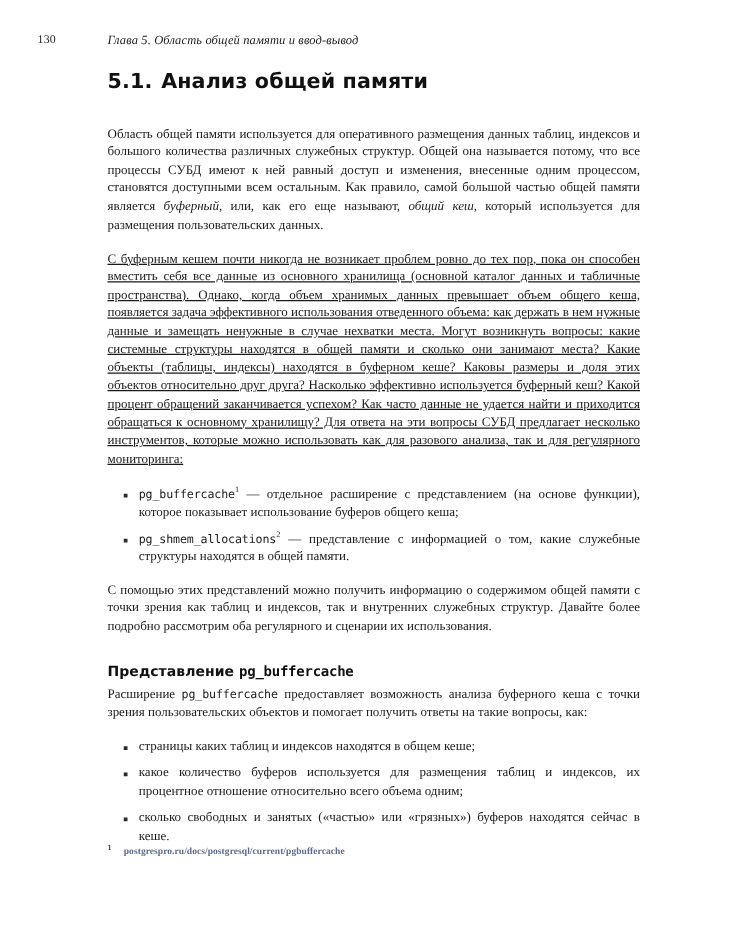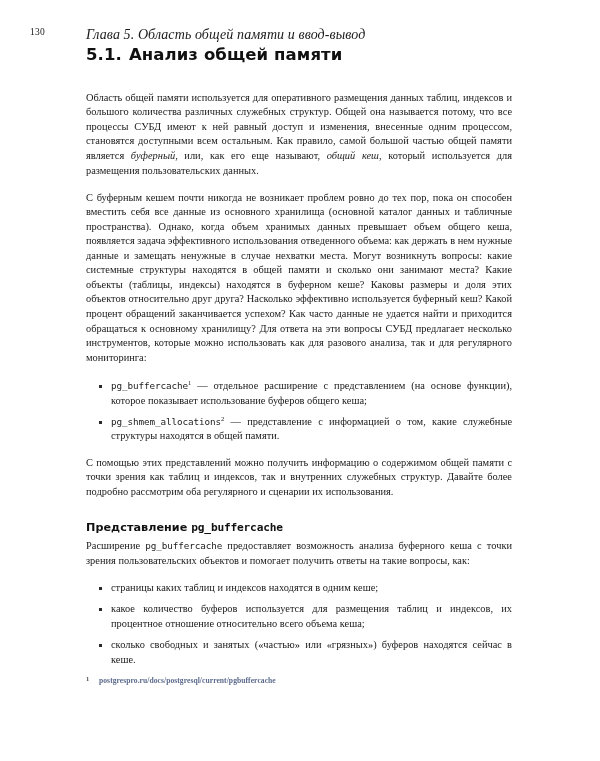--- a/index.html
+++ b/index.html
@@ -33,30 +33,30 @@
     font-size: 9.5px;
     color: #1a1a1a;
     letter-spacing: 0.2px;
   }
   .chapter-line {
     position: absolute;
     left: 86px;
     top: 0;
     font-family: "Liberation Serif", "DejaVu Serif", serif;
     font-style: italic;
-    font-size: 14px;
+    font-size: 10px;
     color: #1a1a1a;
     letter-spacing: 0.1px;
   }
 
   
   .content {
     position: absolute;
     left: 86px;
-    top: 45px;
+    top: 55px;
     width: 426px;
   }
 
   h1.section-title {
     margin: 0 0 26px 0;
     font-family: "DejaVu Sans", "Liberation Sans", sans-serif;
     font-size: 16.5px;
     font-weight: bold;
     color: #111111;
     letter-spacing: 0.1px;
@@ -68,21 +68,21 @@
 
   p.body {
     margin: 0 0 12.5px 0;
     font-size: 10.4px;
     line-height: 14.55px;
     text-align: justify;
     text-justify: inter-word;
     hyphens: manual;
     color: #1a1a1a;
   }
-  p.body.tight { margin-bottom: 11px; }
+  p.body.tight { margin-bottom: 11px; text-decoration: underline; }
 
   i.it { font-style: italic; }
 
   code, .mono {
     font-family: "DejaVu Sans Mono", "Liberation Mono", monospace;
     font-size: 9.3px;
     letter-spacing: -0.1px;
     color: #1a1a1a;
   }
 
@@ -186,22 +186,22 @@
       <li><code class="mono">pg_shmem_allocations</code><sup class="fn">2</sup><span> — представление с информацией о том, какие служебные структуры находятся в общей памяти.</span></li>
     </ul>
 
     <p class="body">С помощью этих представлений можно получить информацию о содержимом общей памяти с точки зрения как таблиц и индексов, так и внутренних служебных структур. Давайте более подробно рассмотрим оба регулярного и сценарии их использования.</p>
 
     <h2 class="sub-title"><span>Представление </span><span class="mono-head">pg_buffercache</span></h2>
 
     <p class="body"><span>Расширение </span><code class="mono">pg_buffercache</code><span> предоставляет возможность анализа буферного кеша с точки зрения пользовательских объектов и помогает получить ответы на такие вопросы, как:</span></p>
 
     <ul class="bullets">
-      <li>страницы каких таблиц и индексов находятся в одним кеше;</li>
-      <li>какое количество буферов используется для размещения таблиц и индексов, их процентное отношение относительно всего объема кеша;</li>
+      <li>страницы каких таблиц и индексов находятся в общем кеше;</li>
+      <li>какое количество буферов используется для размещения таблиц и индексов, их процентное отношение относительно всего объема одним;</li>
       <li>сколько свободных и занятых («частью» или «грязных») буферов находятся сейчас в кеше.</li>
     </ul>
 
   </div>
 
   <div class="footnotes">
     <div class="footnote">
       <span class="marker">1</span>
       <span class="url">postgrespro.ru/docs/postgresql/current/pgbuffercache</span>
     </div>

